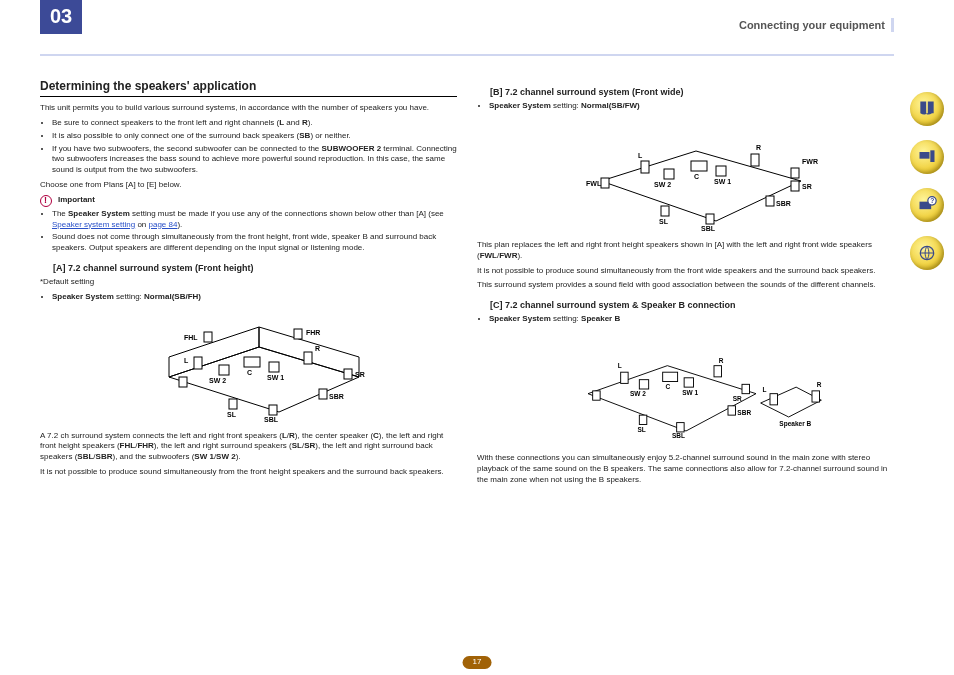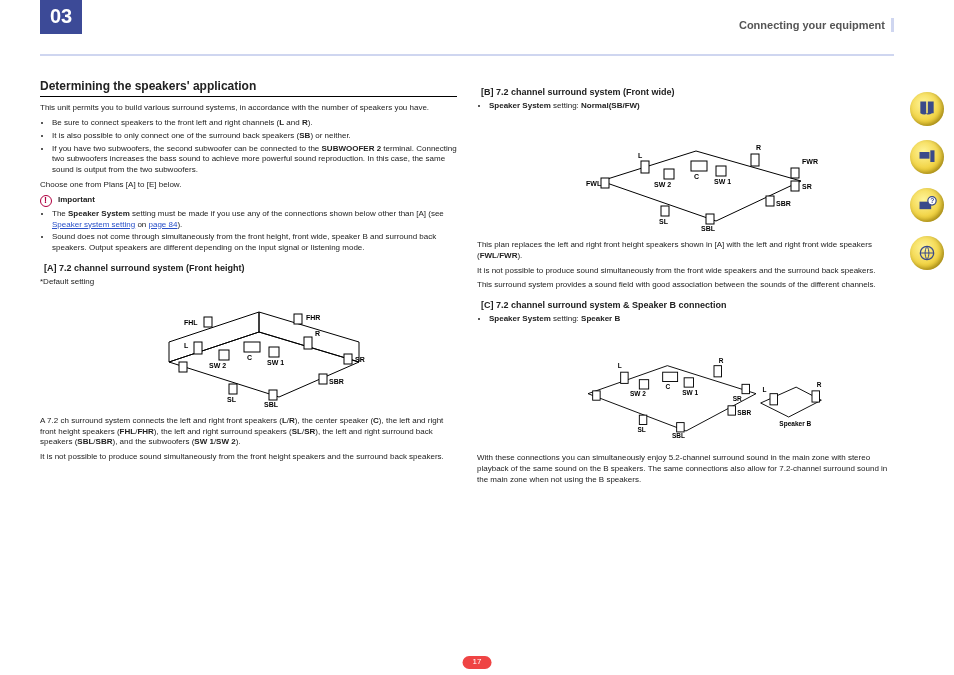--- a/index.html
+++ b/index.html
@@ -4,33 +4,33 @@
 <style>
   body{margin:0;font-family:Arial,Helvetica,sans-serif;background:#fff;color:#222;width:954px;height:675px;position:relative;font-size:8px;line-height:1.35}
   .page{padding:10px 60px 0 40px;}
   .hdr-band{height:2px;background:#cfd6f0;margin:14px 0 0 0}
   .hdr-row{display:flex;align-items:center;height:30px;position:relative}
   .chapnum{background:#3c4a97;color:#fff;font-weight:bold;font-size:20px;width:42px;height:36px;display:flex;align-items:center;justify-content:center;position:absolute;top:-12px;left:0}
   .sect-title{margin-left:auto;font-size:11px;font-weight:bold;color:#555;border-right:3px solid #cfd6f0;padding-right:6px}
   .cols{display:flex;gap:20px;margin-top:22px}
   .col{flex:1 1 50%}
   h1{font-size:12px;border-bottom:1px solid #000;padding-bottom:2px;margin:0 0 6px 0;font-weight:bold}
-  h2{font-size:9px;font-weight:bold;margin:8px 0 3px 4px}
+  h2{font-size:9px;font-weight:bold;margin:8px 0 3px 13px}
   p{margin:0 0 4px 0}
   ul{margin:2px 0 4px 0;padding-left:12px}
   li{margin-bottom:2px}
   .b{font-weight:bold}
   .i{}
   .link{color:#2950c8;text-decoration:underline}
   .imp-row{display:flex;align-items:center;gap:6px;margin-top:4px}
   .imp-ico{width:10px;height:10px;border:1.2px solid #b00040;border-radius:50%;position:relative}
   .imp-ico:after{content:"!";color:#b00040;font-weight:bold;position:absolute;left:3px;top:-2px;font-size:9px}
   .dia{height:120px;display:flex;align-items:center;justify-content:center;margin:4px 0}
   .dia svg{width:280px;height:120px}
-  .pgnum{background:#ef4444;color:#fff;border-radius:8px;padding:1px 10px;font-size:8px;font-weight:normal;position:absolute;bottom:6px;left:50%;transform:translateX(-50%)}
+  .pgnum{background:#a16207;color:#fff;border-radius:8px;padding:1px 10px;font-size:8px;font-weight:normal;position:absolute;bottom:6px;left:50%;transform:translateX(-50%)}
   .side{position:absolute;right:10px;top:92px;display:flex;flex-direction:column;gap:14px}
   .sbtn{width:34px;height:34px;border-radius:50%;background:radial-gradient(circle at 40% 35%,#fff59a,#e6b800);box-shadow:inset -2px -2px 4px rgba(0,0,0,.3);display:flex;align-items:center;justify-content:center}
   .sbtn svg{width:20px;height:20px}
   .spk{stroke:#000;stroke-width:1;fill:#fff}
   .lbl{font:7px Arial;font-weight:bold}
   .room{stroke:#000;stroke-width:1;fill:none}
 </style>
 </head>
 <body>
 
@@ -57,20 +57,23 @@
         <span class="imp-ico"></span>
         <span class="b">Important</span>
       </div>
       <ul>
         <li><span>The </span><span class="b">Speaker System</span><span> setting must be made if you use any of the connections shown below other than [A] (see </span><span class="link">Speaker system setting</span><span> on </span><span class="link">page 84</span><span>).</span></li>
         <li>Sound does not come through simultaneously from the front height, front wide, speaker B and surround back speakers. Output speakers are different depending on the input signal or listening mode.</li>
       </ul>
 
       <h2>[A] 7.2 channel surround system (Front height)</h2>
       <p class="i">*Default setting</p>
+      <ul>
+          <li><span class="b">Speaker System</span><span> setting: </span><span class="b">Normal(SB/FH)</span></li>
+        </ul>
 
       <div class="dia">
         <svg viewBox="0 0 280 120">
           <polygon class="room" points="60,70 170,105 250,70 150,40"></polygon>
           <polygon class="room" points="60,70 60,50 150,20 150,40"></polygon>
           <polygon class="room" points="150,40 150,20 250,50 250,70"></polygon>
 
           <g>
               <rect class="spk" x="95" y="25" width="8" height="10"></rect>
               <text class="lbl" x="75" y="33">FHL</text>

